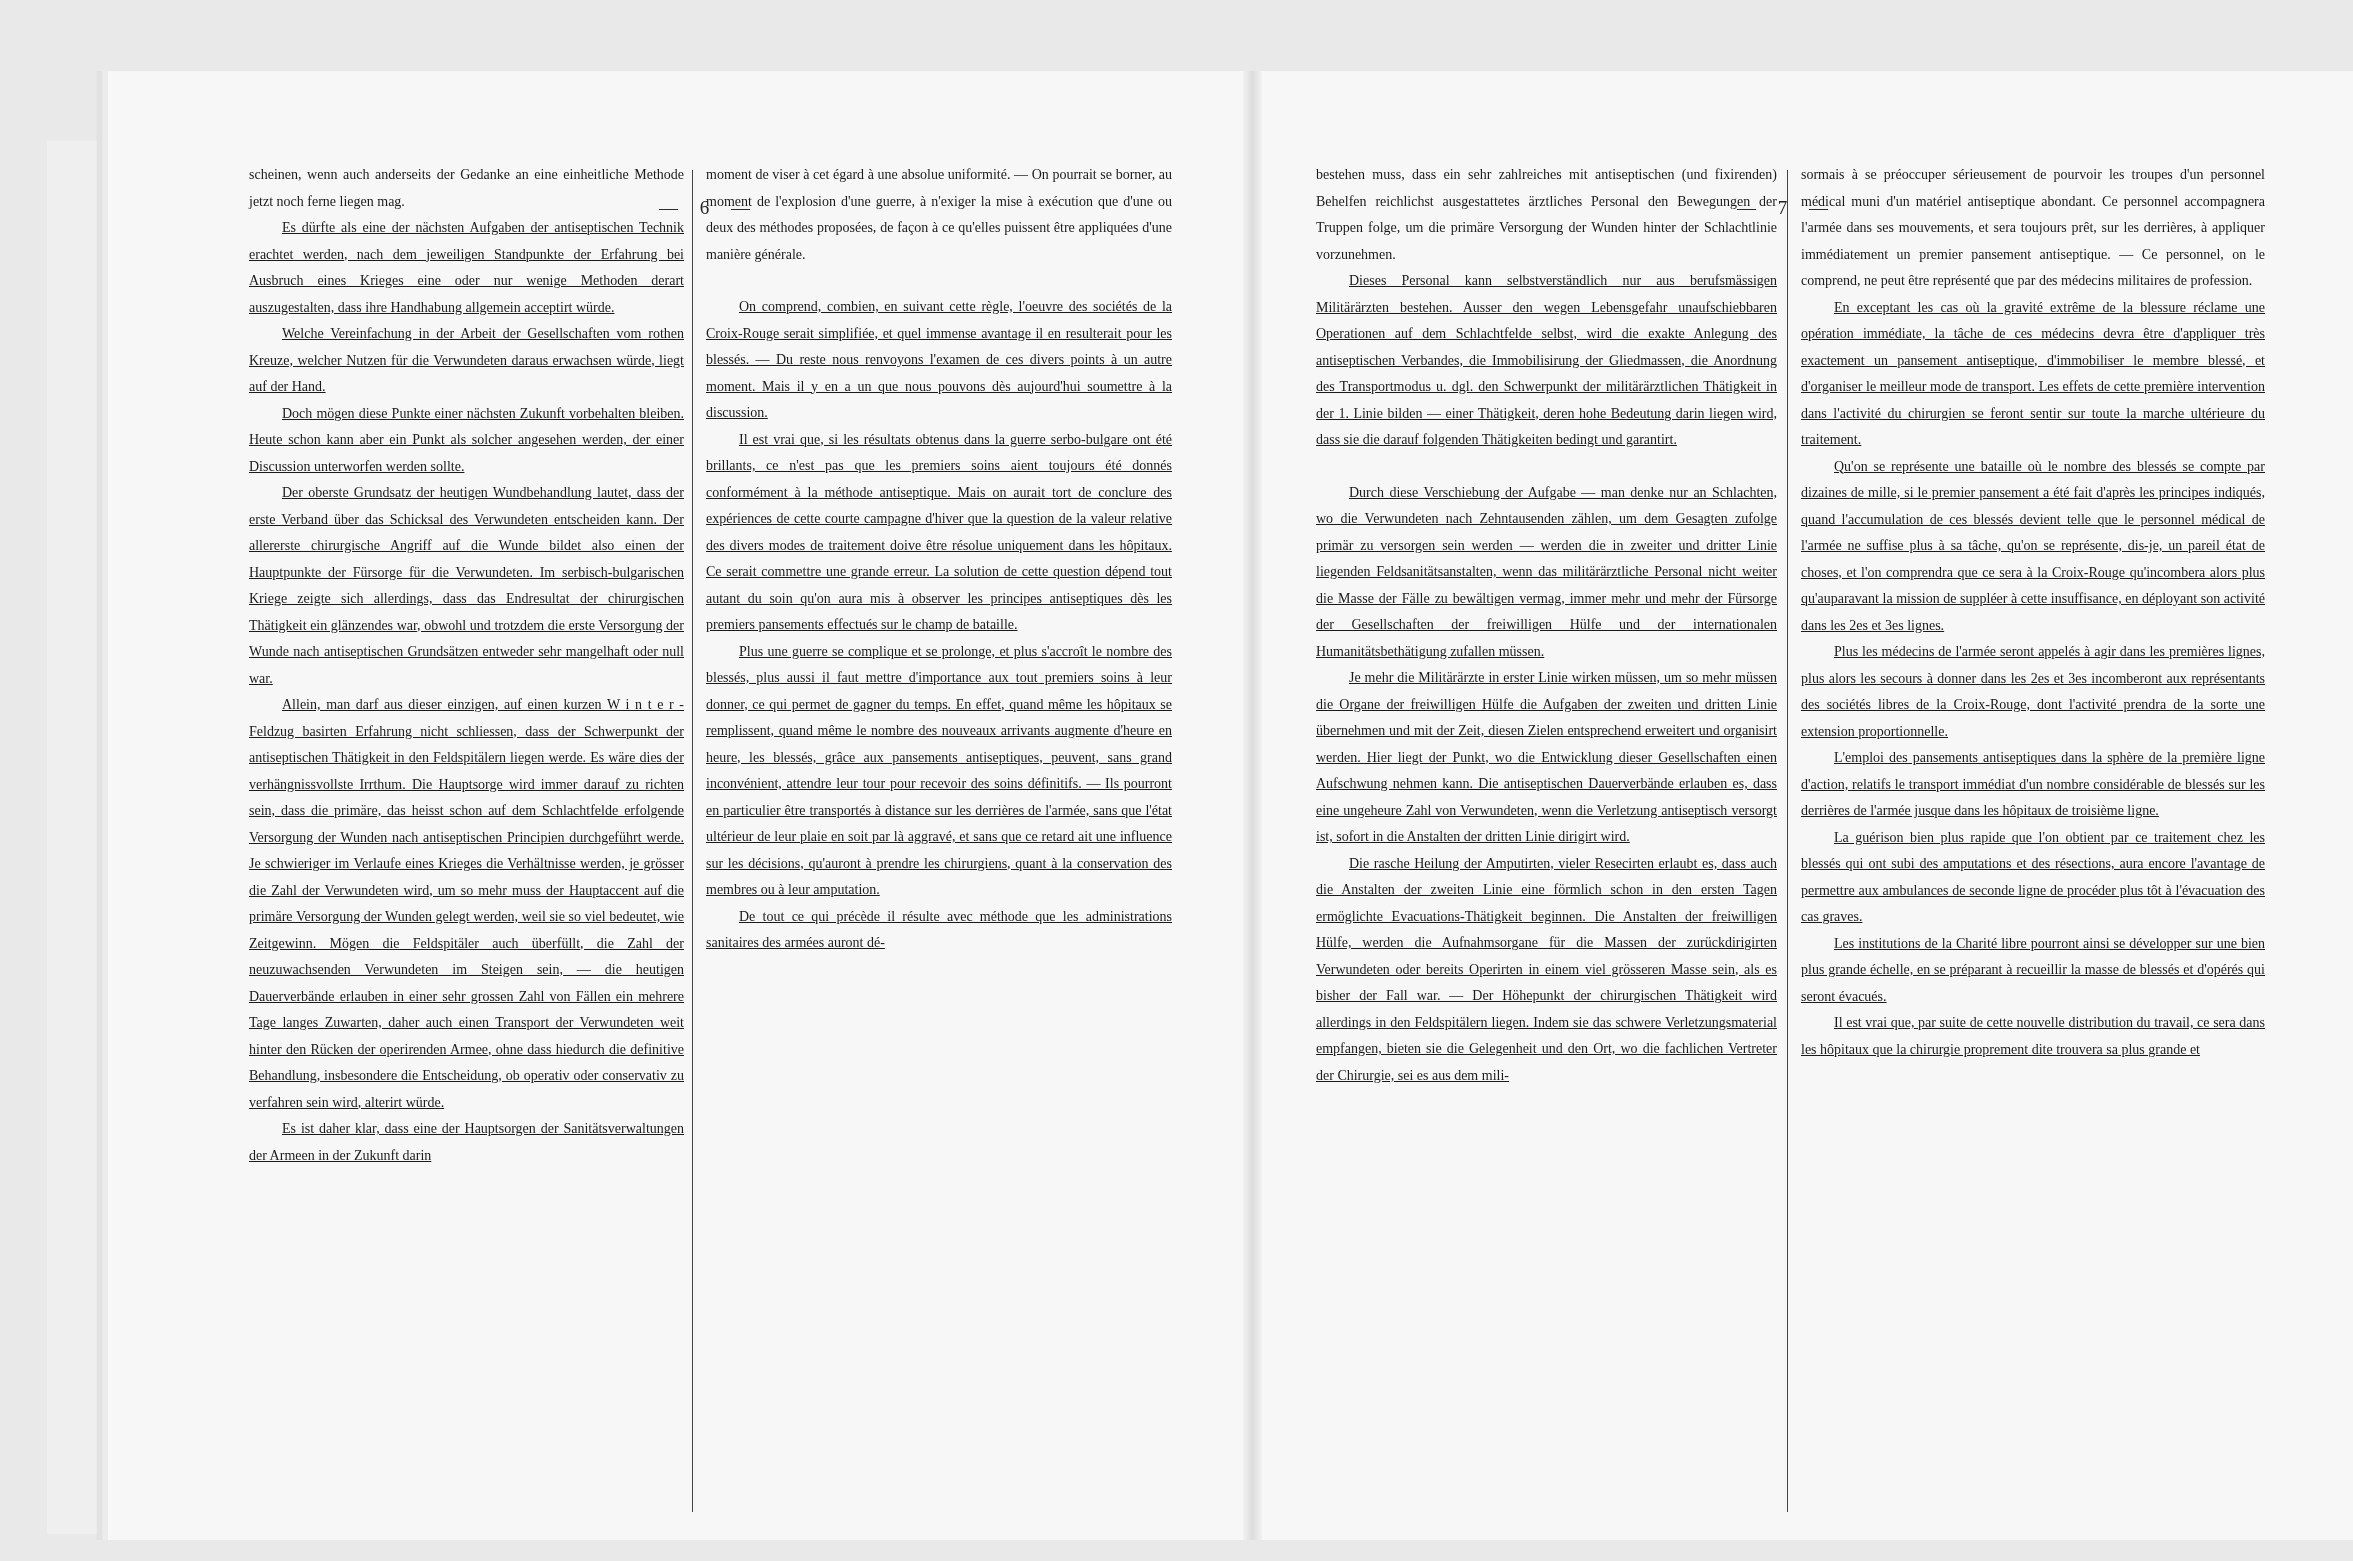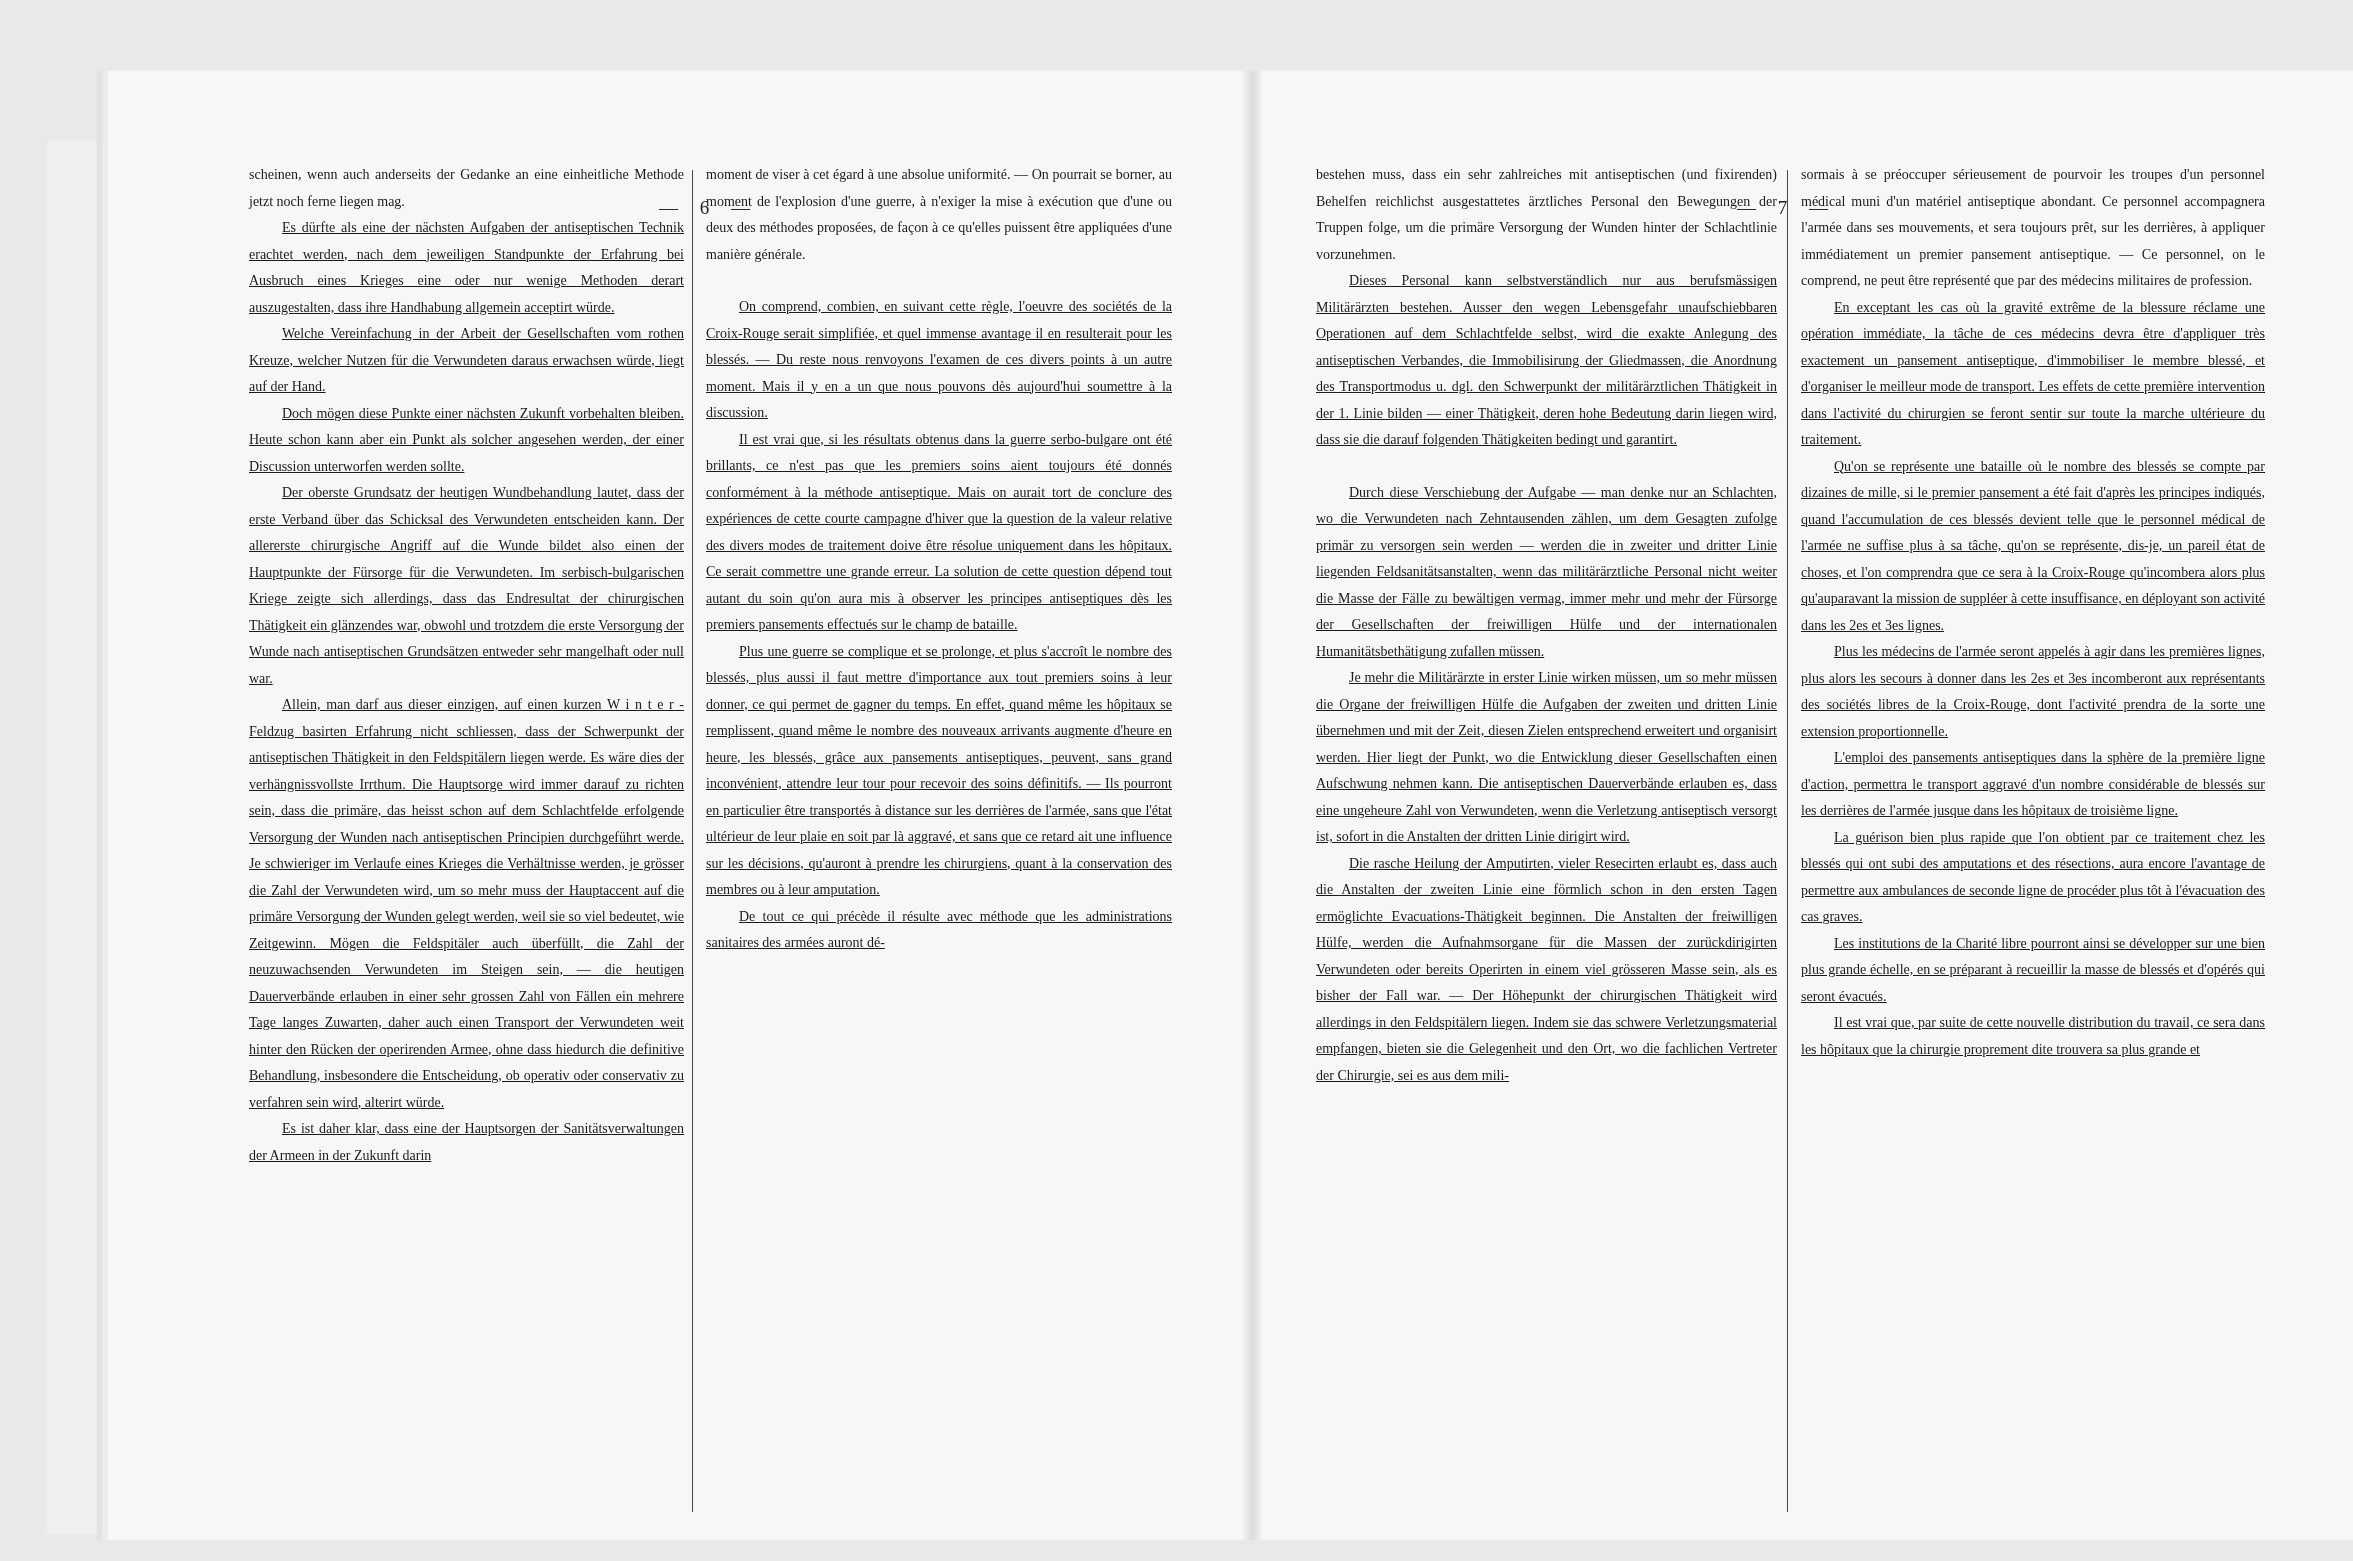--- a/index.html
+++ b/index.html
@@ -55,18 +55,18 @@
   <p class="ind">Je mehr die Militärärzte in erster Linie wirken müssen, um so mehr müssen die Organe der freiwilligen Hülfe die Aufgaben der zweiten und dritten Linie übernehmen und mit der Zeit, diesen Zielen entsprechend erweitert und organisirt werden. Hier liegt der Punkt, wo die Entwicklung dieser Gesellschaften einen Aufschwung nehmen kann. Die antiseptischen Dauerverbände erlauben es, dass eine ungeheure Zahl von Verwundeten, wenn die Verletzung antiseptisch versorgt ist, sofort in die Anstalten der dritten Linie dirigirt wird.</p>
   <p class="ind">Die rasche Heilung der Amputirten, vieler Resecirten erlaubt es, dass auch die Anstalten der zweiten Linie eine förmlich schon in den ersten Tagen ermöglichte Evacuations-Thätigkeit beginnen. Die Anstalten der freiwilligen Hülfe, werden die Aufnahmsorgane für die Massen der zurückdirigirten Verwundeten oder bereits Operirten in einem viel grösseren Masse sein, als es bisher der Fall war. — Der Höhepunkt der chirurgischen Thätigkeit wird allerdings in den Feldspitälern liegen. Indem sie das schwere Verletzungsmaterial empfangen, bieten sie die Gelegenheit und den Ort, wo die fachlichen Vertreter der Chirurgie, sei es aus dem mili-</p>
 </div>
 <div class="sep" style="left:1787px;"></div>
 
 <div class="col" style="left:1801px;width:464px;">
   <p>sormais à se préoccuper sérieusement de pourvoir les troupes d'un personnel médical muni d'un matériel antiseptique abondant. Ce personnel accompagnera l'armée dans ses mouvements, et sera toujours prêt, sur les derrières, à appliquer immédiatement un premier pansement antiseptique. — Ce personnel, on le comprend, ne peut être représenté que par des médecins militaires de profession.</p>
   <p class="ind">En exceptant les cas où la gravité extrême de la blessure réclame une opération immédiate, la tâche de ces médecins devra être d'appliquer très exactement un pansement antiseptique, d'immobiliser le membre blessé, et d'organiser le meilleur mode de transport. Les effets de cette première intervention dans l'activité du chirurgien se feront sentir sur toute la marche ultérieure du traitement.</p>
   <p class="ind">Qu'on se représente une bataille où le nombre des blessés se compte par dizaines de mille, si le premier pansement a été fait d'après les principes indiqués, quand l'accumulation de ces blessés devient telle que le personnel médical de l'armée ne suffise plus à sa tâche, qu'on se représente, dis-je, un pareil état de choses, et l'on comprendra que ce sera à la Croix-Rouge qu'incombera alors plus qu'auparavant la mission de suppléer à cette insuffisance, en déployant son activité dans les 2es et 3es lignes.</p>
   <p class="ind">Plus les médecins de l'armée seront appelés à agir dans les premières lignes, plus alors les secours à donner dans les 2es et 3es incomberont aux représentants des sociétés libres de la Croix-Rouge, dont l'activité prendra de la sorte une extension proportionnelle.</p>
-  <p class="ind">L'emploi des pansements antiseptiques dans la sphère de la première ligne d'action, permettra le transport aggravé d'un nombre considérable de blessés sur les derrières de l'armée jusque dans les hôpitaux de troisième ligne.</p>
+  <p class="ind">L'emploi des pansements antiseptiques dans la sphère de la première ligne d'action, relatifs le transport immédiat d'un nombre considérable de blessés sur les derrières de l'armée jusque dans les hôpitaux de troisième ligne.</p>
   <p class="ind">La guérison bien plus rapide que l'on obtient par ce traitement chez les blessés qui ont subi des amputations et des résections, aura encore l'avantage de permettre aux ambulances de seconde ligne de procéder plus tôt à l'évacuation des cas graves.</p>
   <p class="ind">Les institutions de la Charité libre pourront ainsi se développer sur une bien plus grande échelle, en se préparant à recueillir la masse de blessés et d'opérés qui seront évacués.</p>
   <p class="ind">Il est vrai que, par suite de cette nouvelle distribution du travail, ce sera dans les hôpitaux que la chirurgie proprement dite trouvera sa plus grande et</p>
 </div>
 
 
 </body></html>

